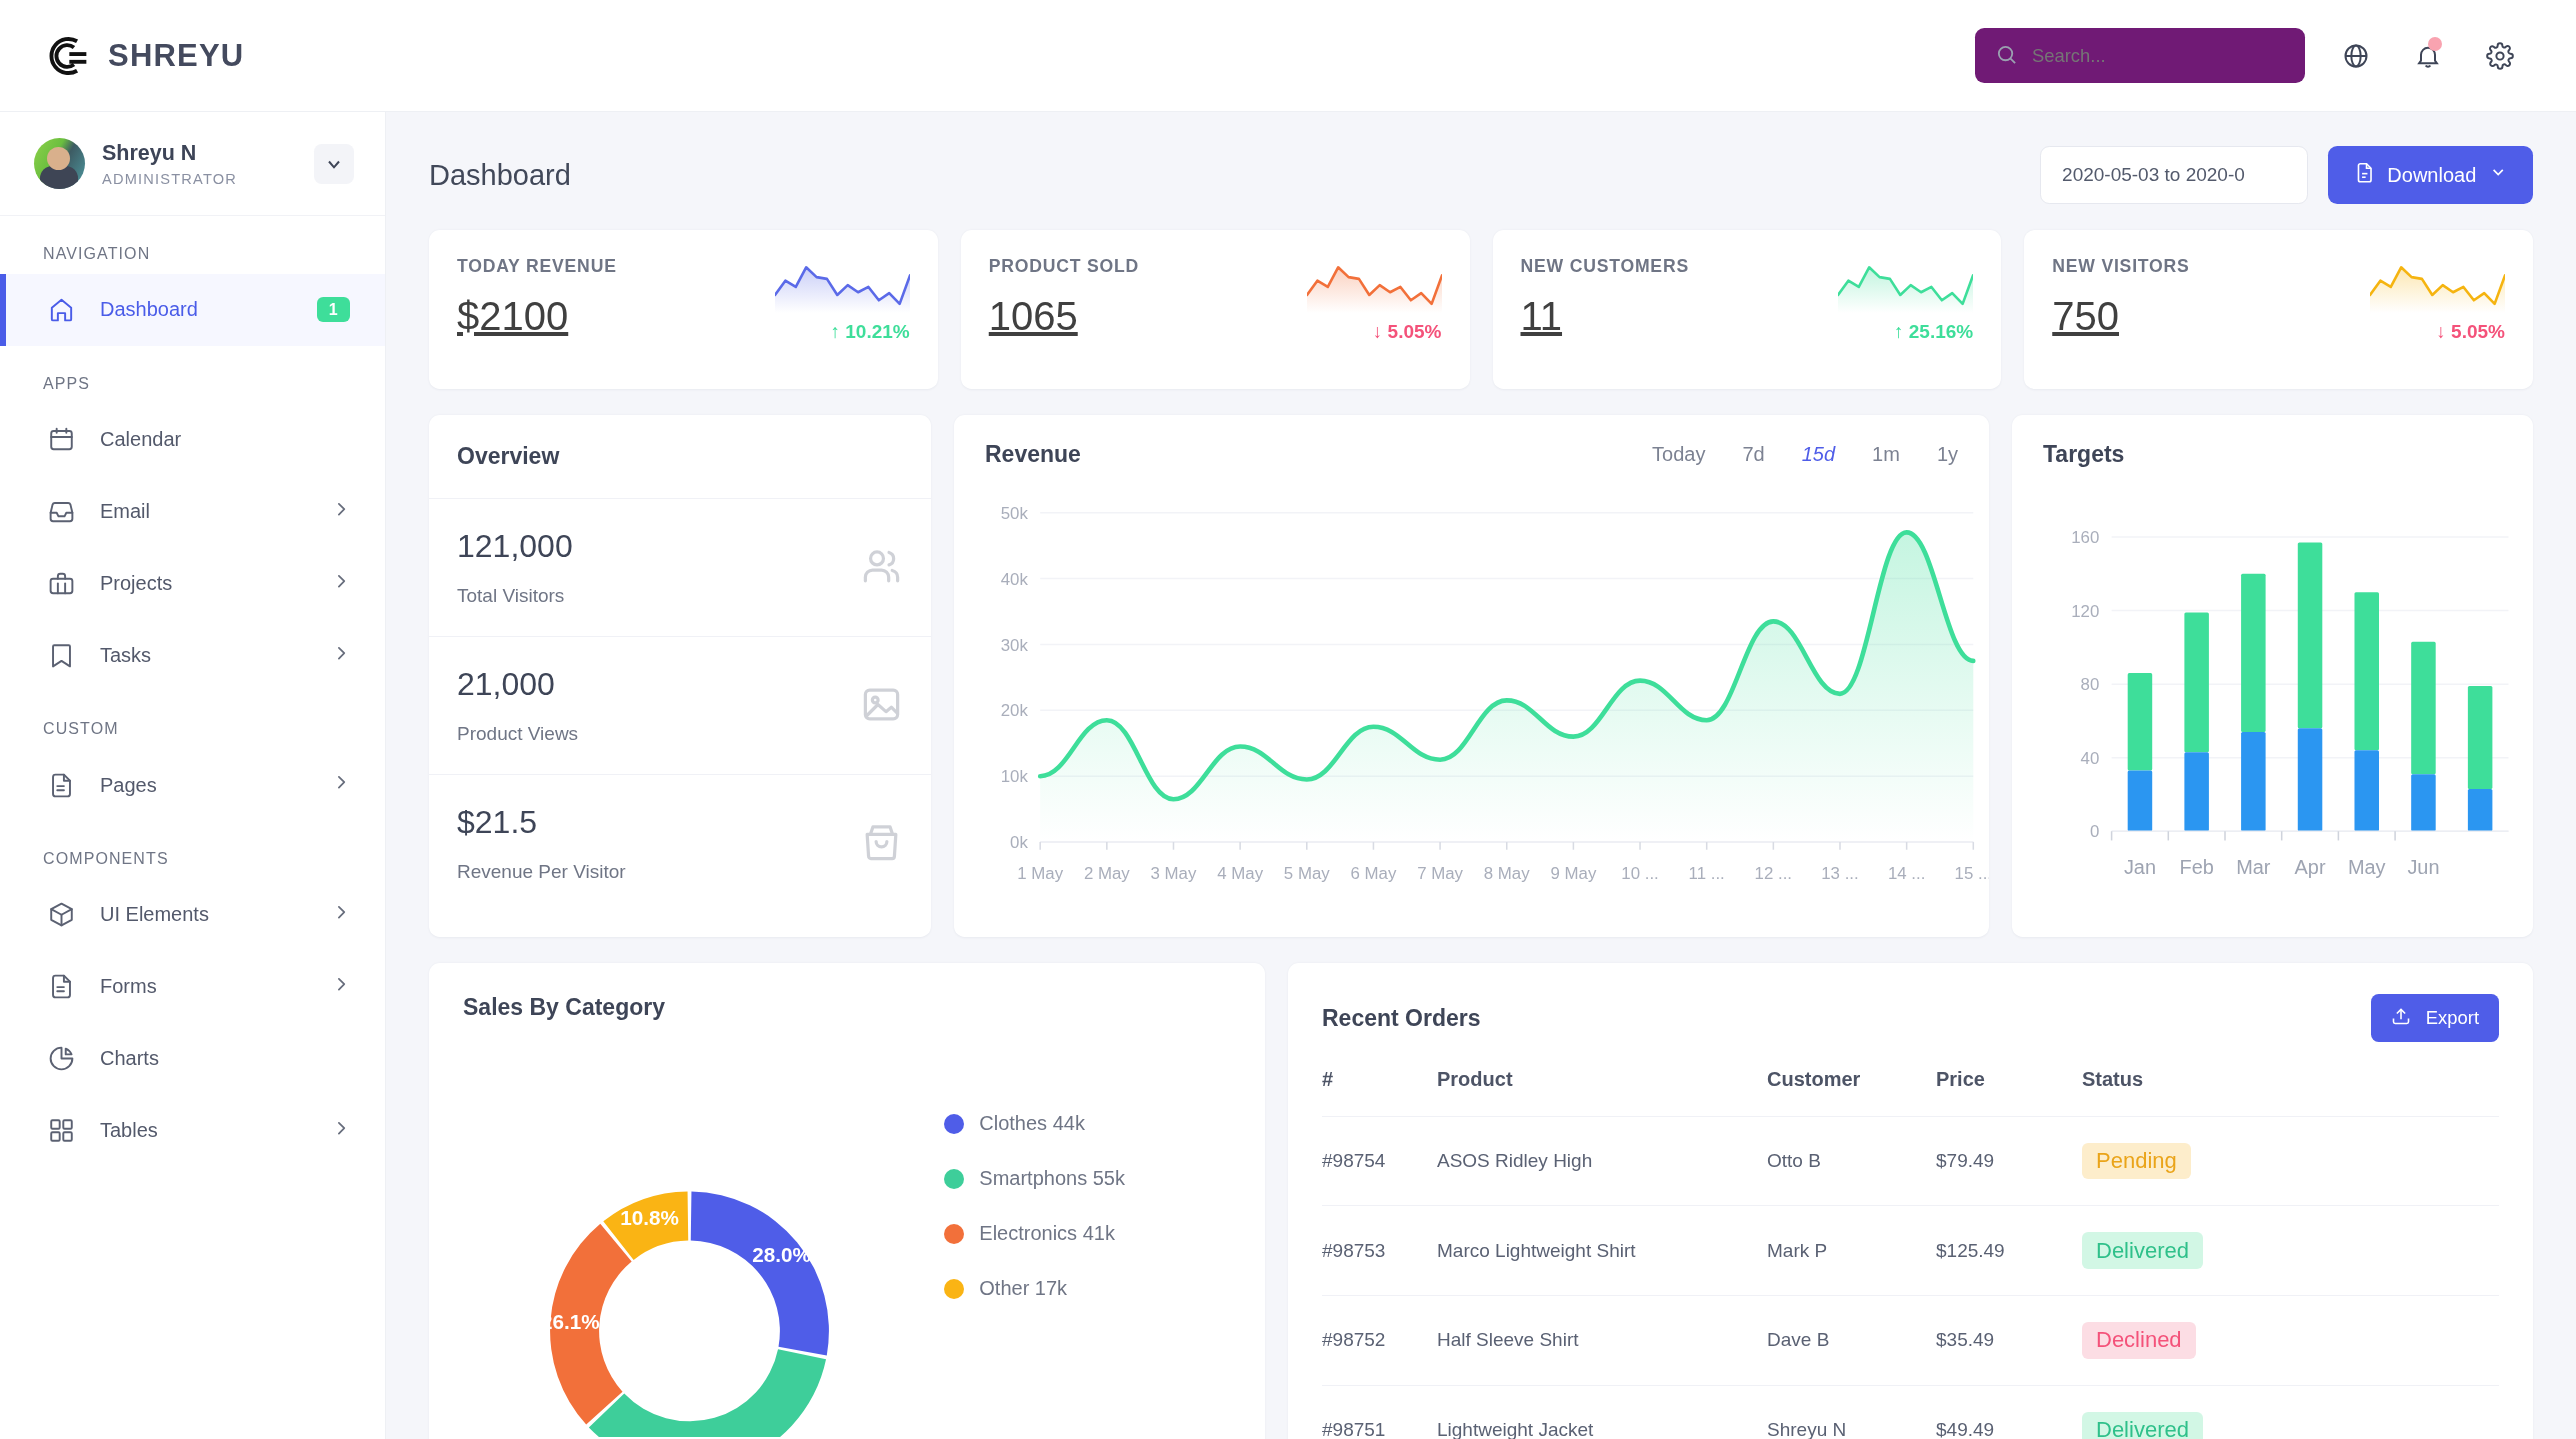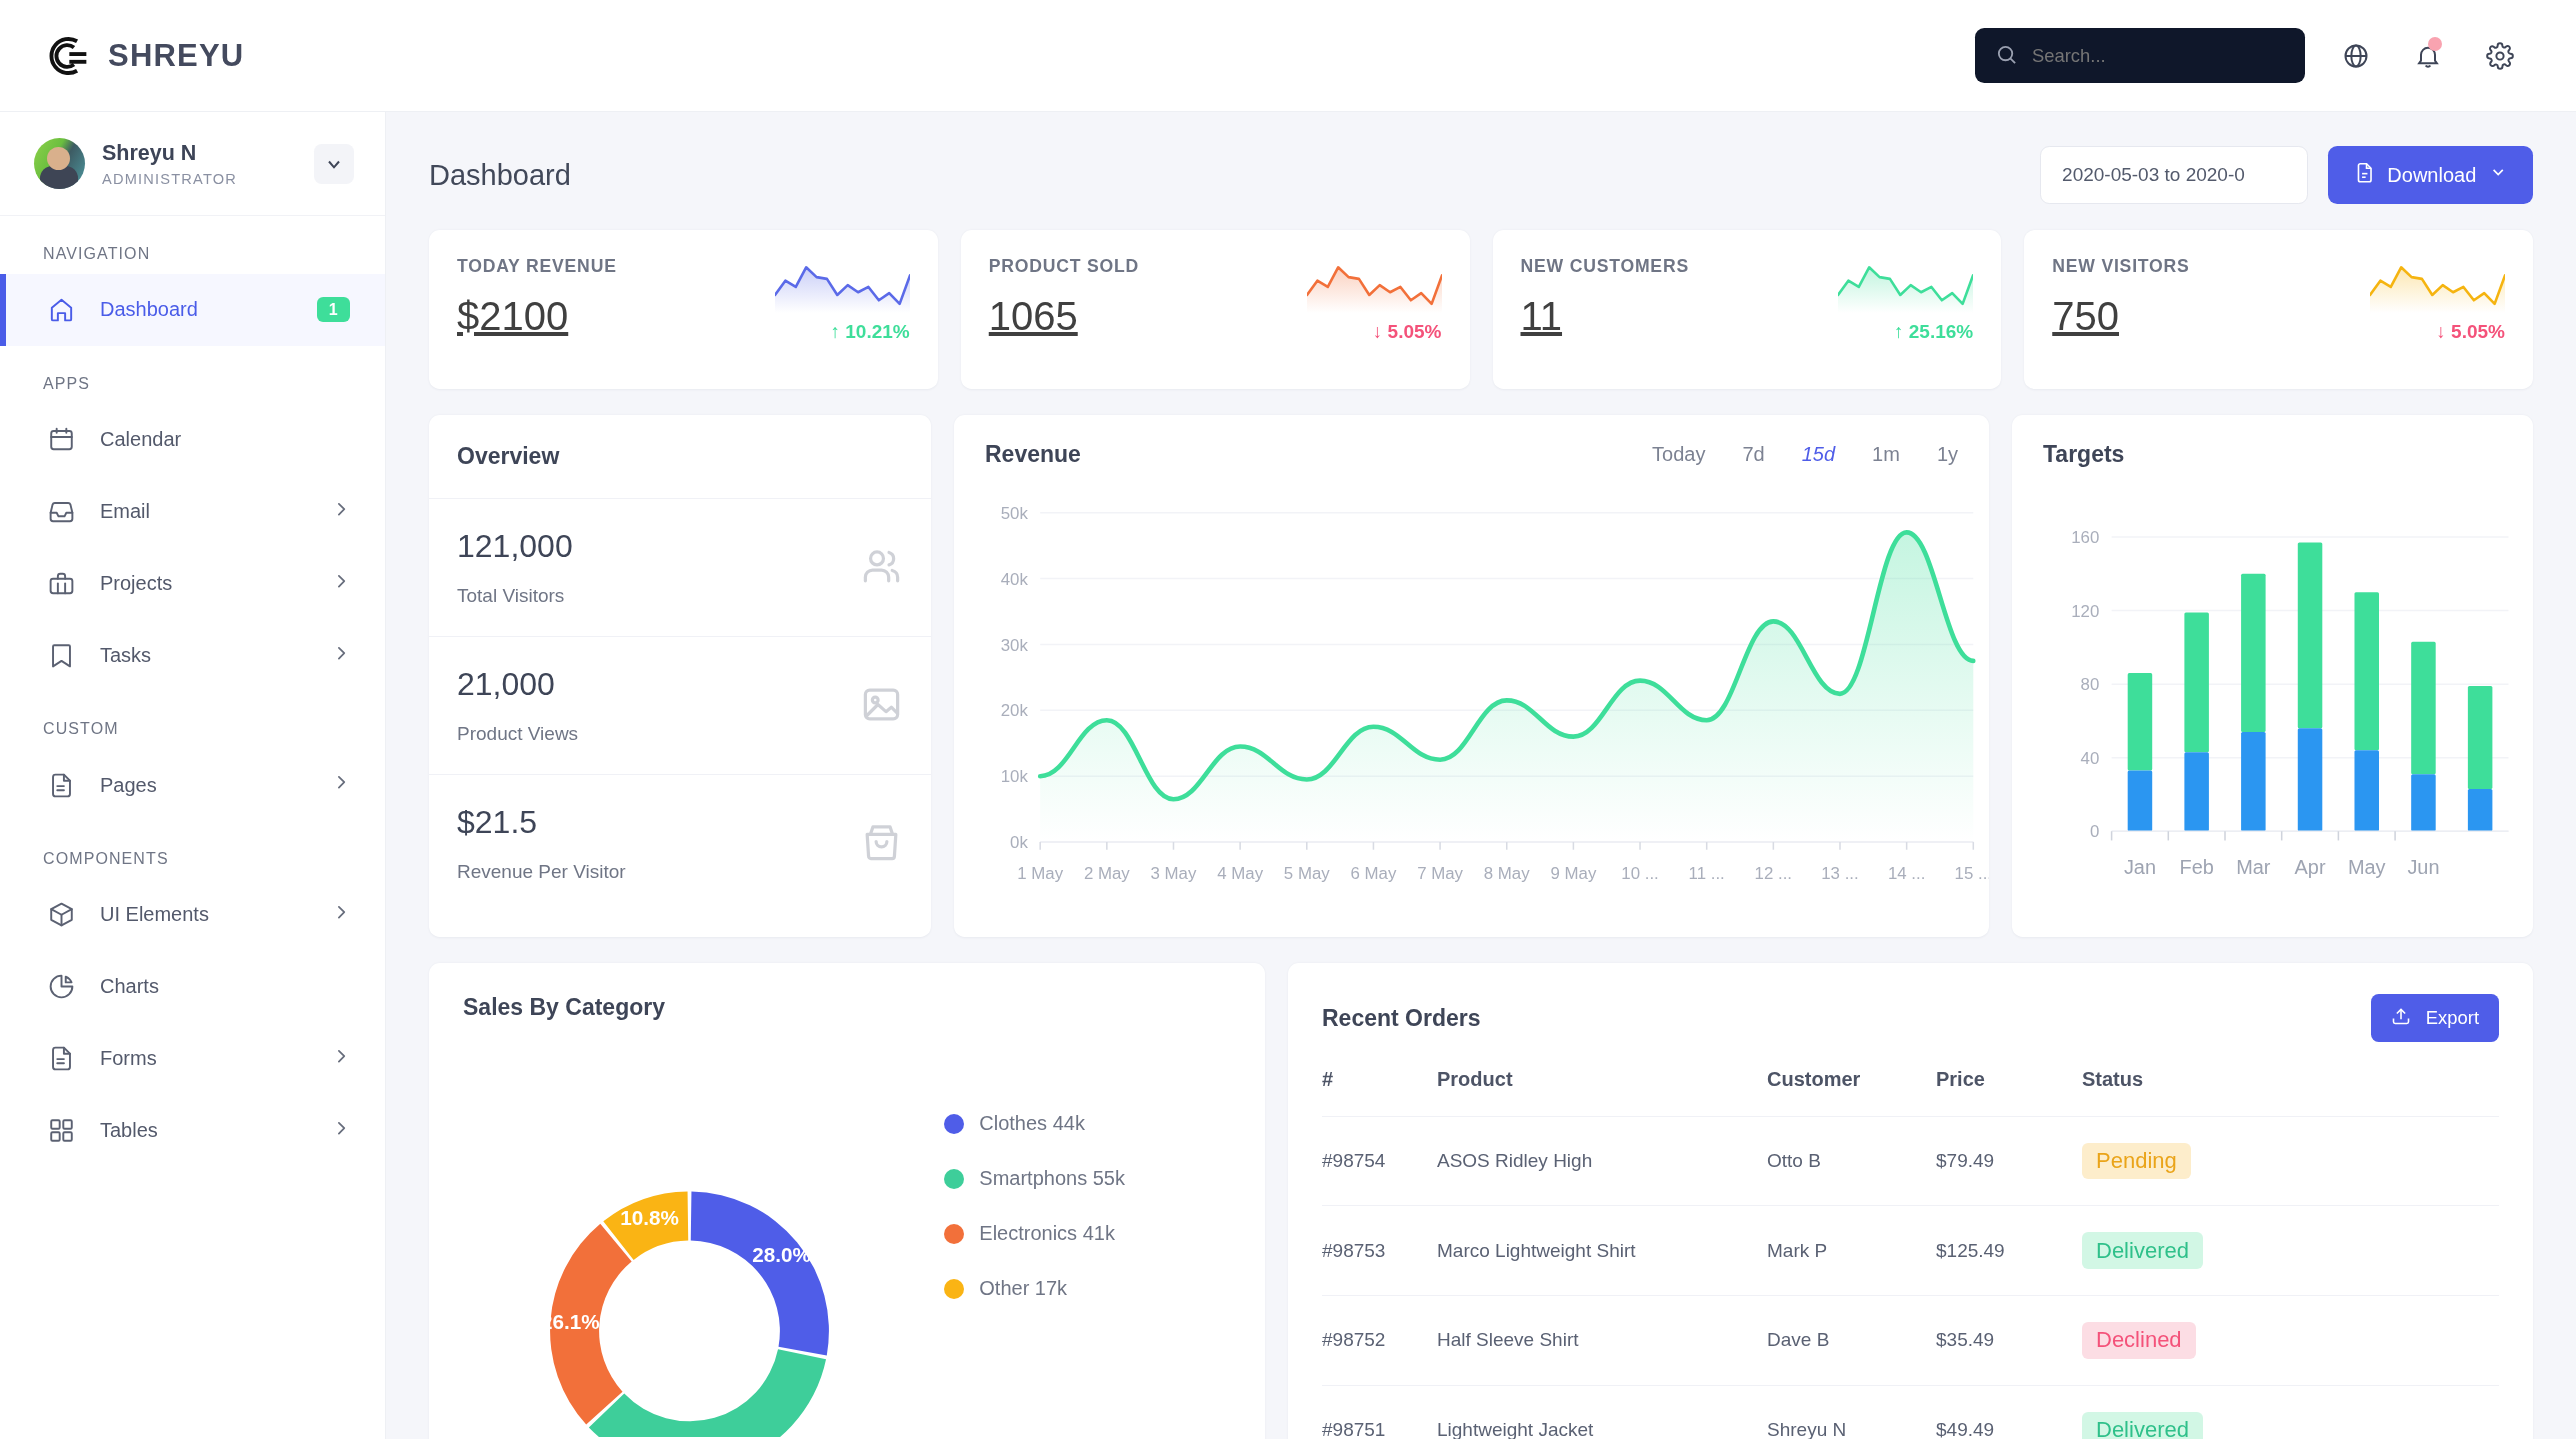--- a/index.html
+++ b/index.html
@@ -17,21 +17,21 @@
   }
   .brand { display: flex; align-items: center; gap: 17px; padding-left: 43px; width: 386px; }
   .brand-logo { width: 48px; height: 48px; }
   .brand-name {
     font-size: 31px; font-weight: 700; letter-spacing: 1.2px; color: #444a5e;
   }
   .topbar-right {
     margin-left: auto; display: flex; align-items: center; gap: 29px; padding-right: 55px;
   }
   .search-box {
-    width: 330px; height: 55px; background: #0f172a; border-radius: 9.2px;
+    width: 330px; height: 55px; background: #701a75; border-radius: 9.2px;
     display: flex; align-items: center; padding: 0 20px; gap: 14px;
   }
   .search-box input {
     border: none; background: transparent; outline: none;
     font-size: 18.4px; color: #8a8f9e; font-family: "Liberation Sans", sans-serif;
     width: 100%;
   }
   .icon-btn { width: 43px; height: 43px; display: flex; align-items: center; justify-content: center; position: relative; cursor: pointer; }
   .bell-dot { position: absolute; top: 3.1px; right: 7px; width: 14px; height: 14px; border-radius: 50%; background: #f9a3b0; }
 
@@ -297,39 +297,39 @@
           </svg>
         </span>
         <span class="nav-text">UI Elements</span>
         <span class="chev-right"><svg width="18.4" height="18.4" viewBox="0 0 24 24" fill="none" stroke="#4d5466" stroke-width="2.3" stroke-linecap="round" stroke-linejoin="round">
             <polyline points="9 5 16 12 9 19"></polyline>
           </svg></span>
       </div>
       <div class="nav-item">
         <span class="nav-ico">
           <svg width="29" height="29" viewBox="0 0 24 24" fill="none" stroke="#5b6172" stroke-width="1.6" stroke-linecap="round" stroke-linejoin="round">
-            <path d="M12 3a9 9 0 1 0 9 9h-9z"></path>
-            <path d="M15.5 3.8A9 9 0 0 1 20.3 8.6h-4.8z"></path>
-          </svg>
-        </span>
-        <span class="nav-text">Charts</span>
-      </div>
-      <div class="nav-item">
-        <span class="nav-ico">
-          <svg width="29" height="29" viewBox="0 0 24 24" fill="none" stroke="#5b6172" stroke-width="1.6" stroke-linecap="round" stroke-linejoin="round">
             <path d="M14 3H7a2 2 0 0 0-2 2v14a2 2 0 0 0 2 2h10a2 2 0 0 0 2-2V8z"></path>
             <polyline points="14 3 14 8 19 8"></polyline>
             <line x1="8.5" y1="12.5" x2="14" y2="12.5"></line>
             <line x1="8.5" y1="16" x2="14" y2="16"></line>
           </svg>
         </span>
         <span class="nav-text">Forms</span>
         <span class="chev-right"><svg width="18.4" height="18.4" viewBox="0 0 24 24" fill="none" stroke="#4d5466" stroke-width="2.3" stroke-linecap="round" stroke-linejoin="round">
             <polyline points="9 5 16 12 9 19"></polyline>
           </svg></span>
+      </div>
+      <div class="nav-item">
+        <span class="nav-ico">
+          <svg width="29" height="29" viewBox="0 0 24 24" fill="none" stroke="#5b6172" stroke-width="1.6" stroke-linecap="round" stroke-linejoin="round">
+            <path d="M12 3a9 9 0 1 0 9 9h-9z"></path>
+            <path d="M15.5 3.8A9 9 0 0 1 20.3 8.6h-4.8z"></path>
+          </svg>
+        </span>
+        <span class="nav-text">Charts</span>
       </div>
       <div class="nav-item">
         <span class="nav-ico">
           <svg width="29" height="29" viewBox="0 0 24 24" fill="none" stroke="#5b6172" stroke-width="1.6" stroke-linecap="round" stroke-linejoin="round">
             <rect x="3.5" y="3.5" width="7" height="7" rx="1"></rect>
             <rect x="13.5" y="3.5" width="7" height="7" rx="1"></rect>
             <rect x="3.5" y="13.5" width="7" height="7" rx="1"></rect>
             <rect x="13.5" y="13.5" width="7" height="7" rx="1"></rect>
           </svg>
         </span>

